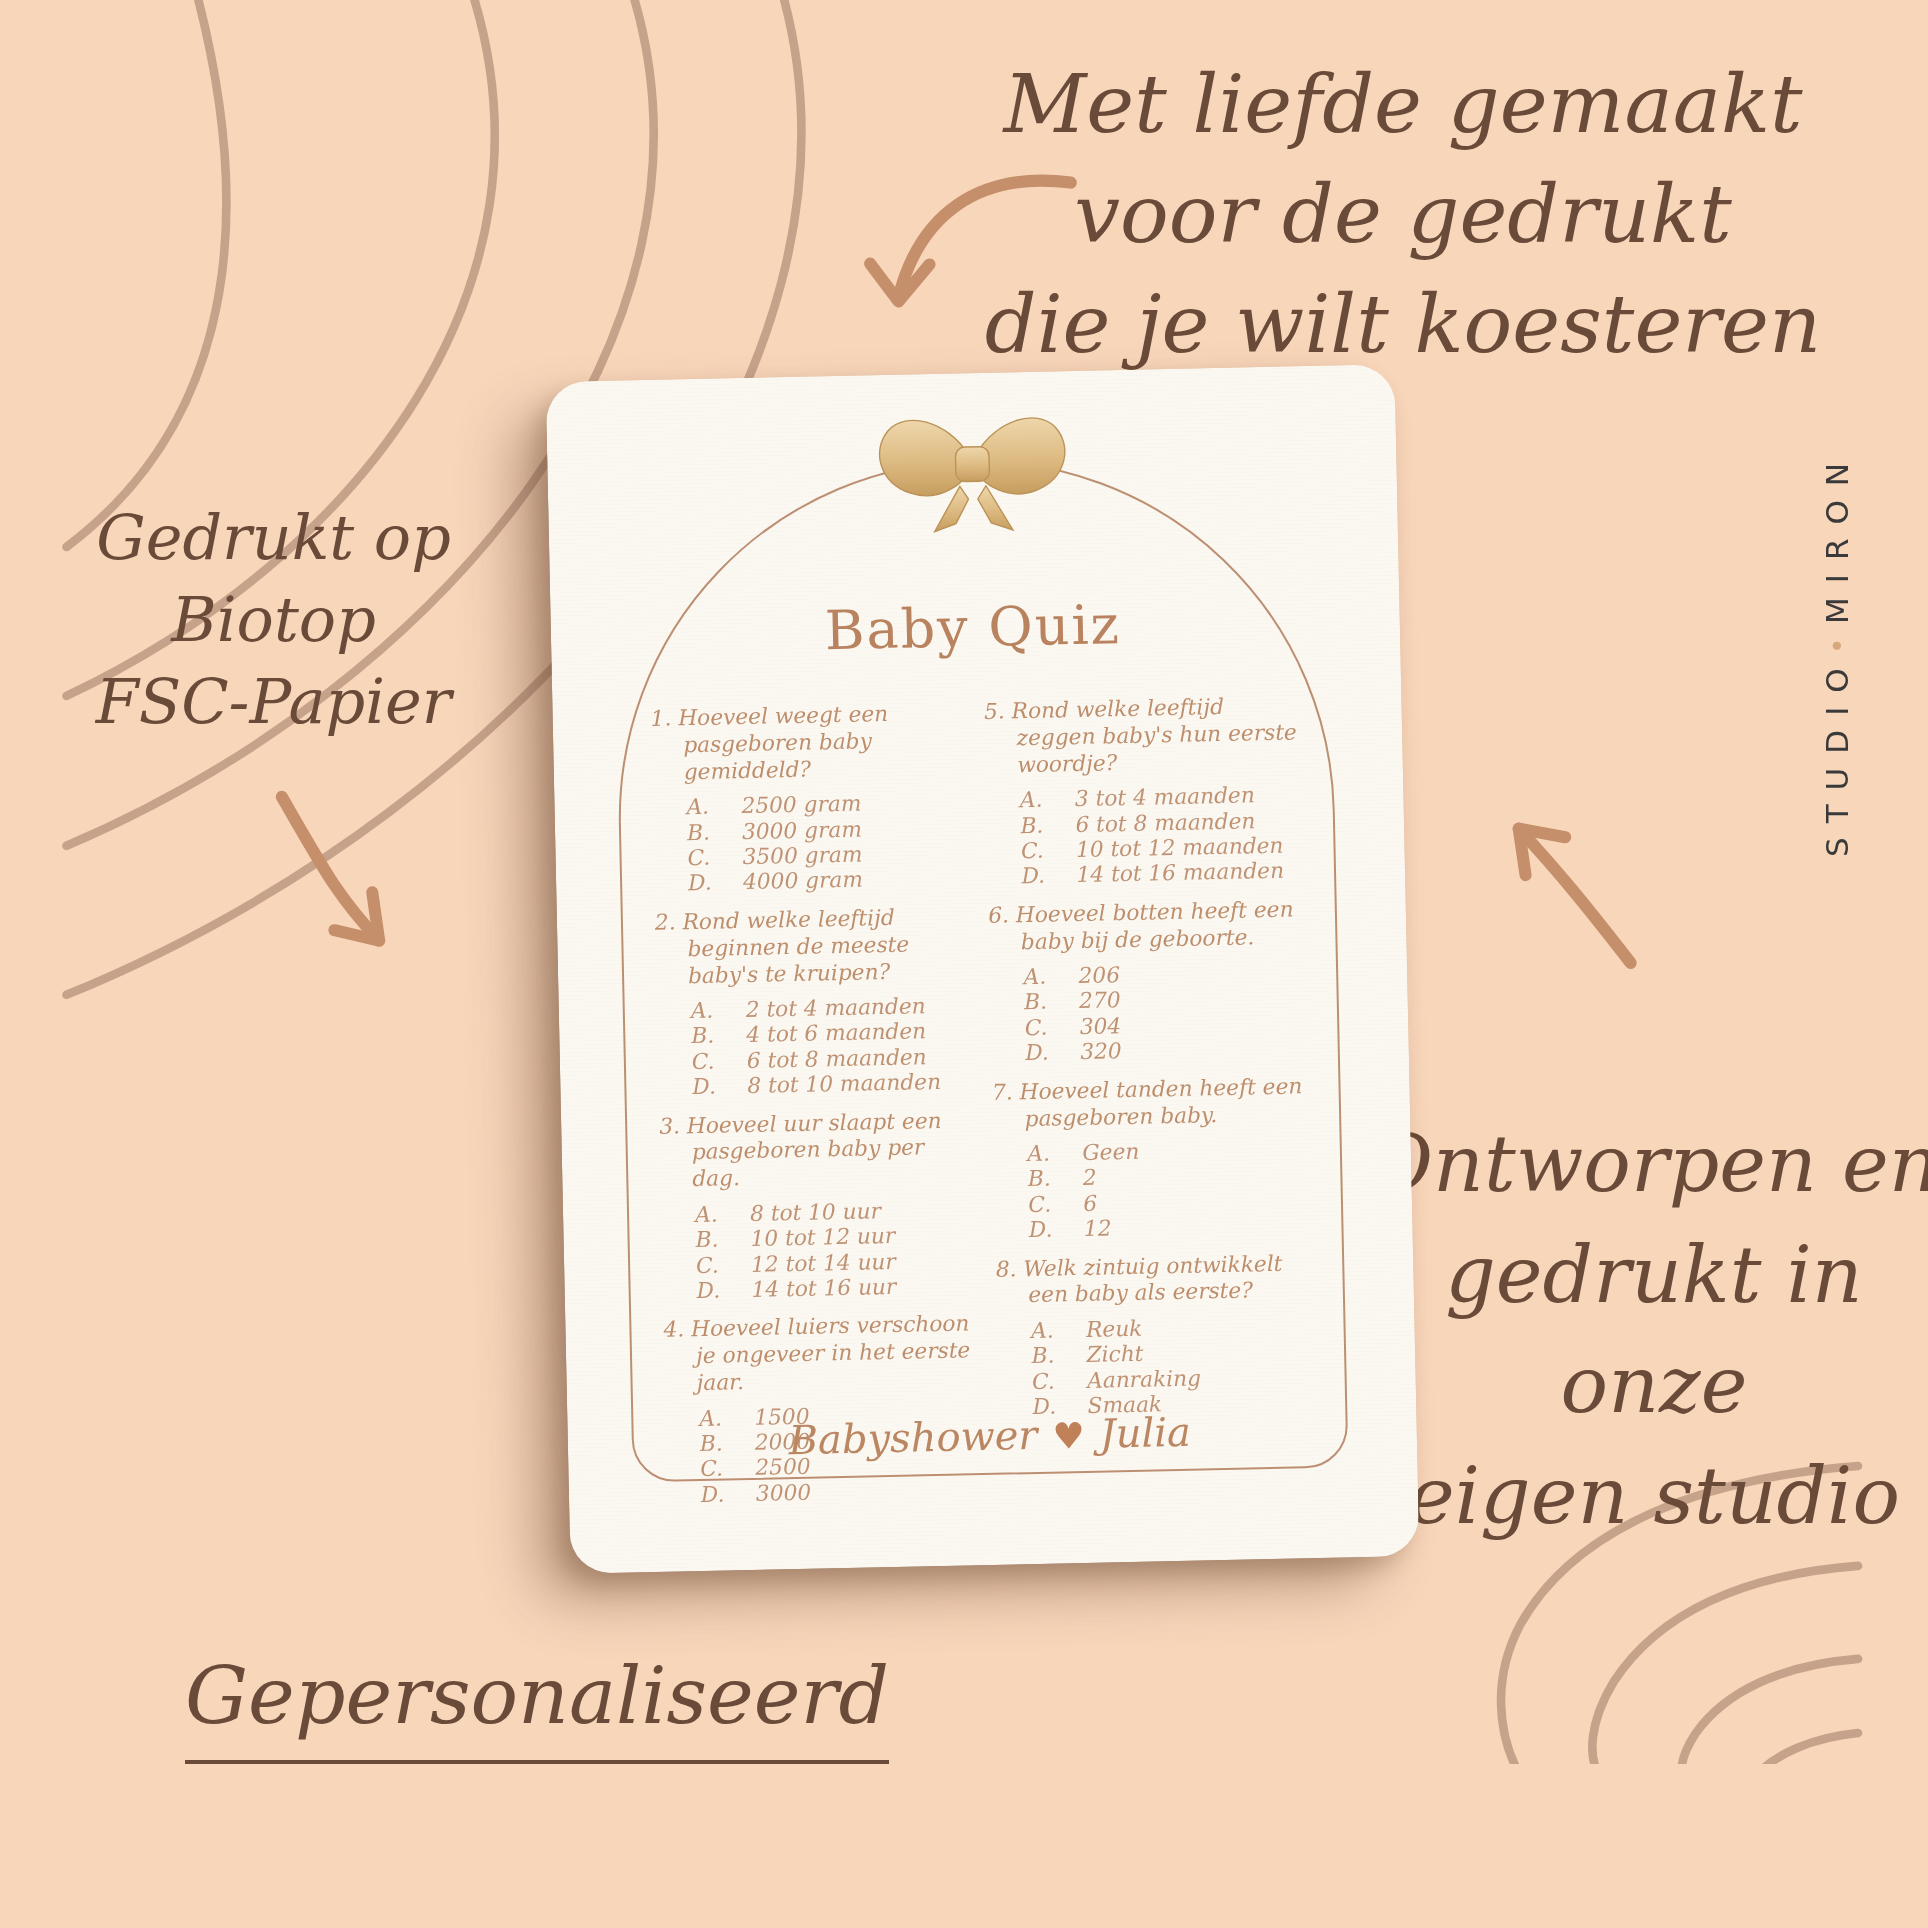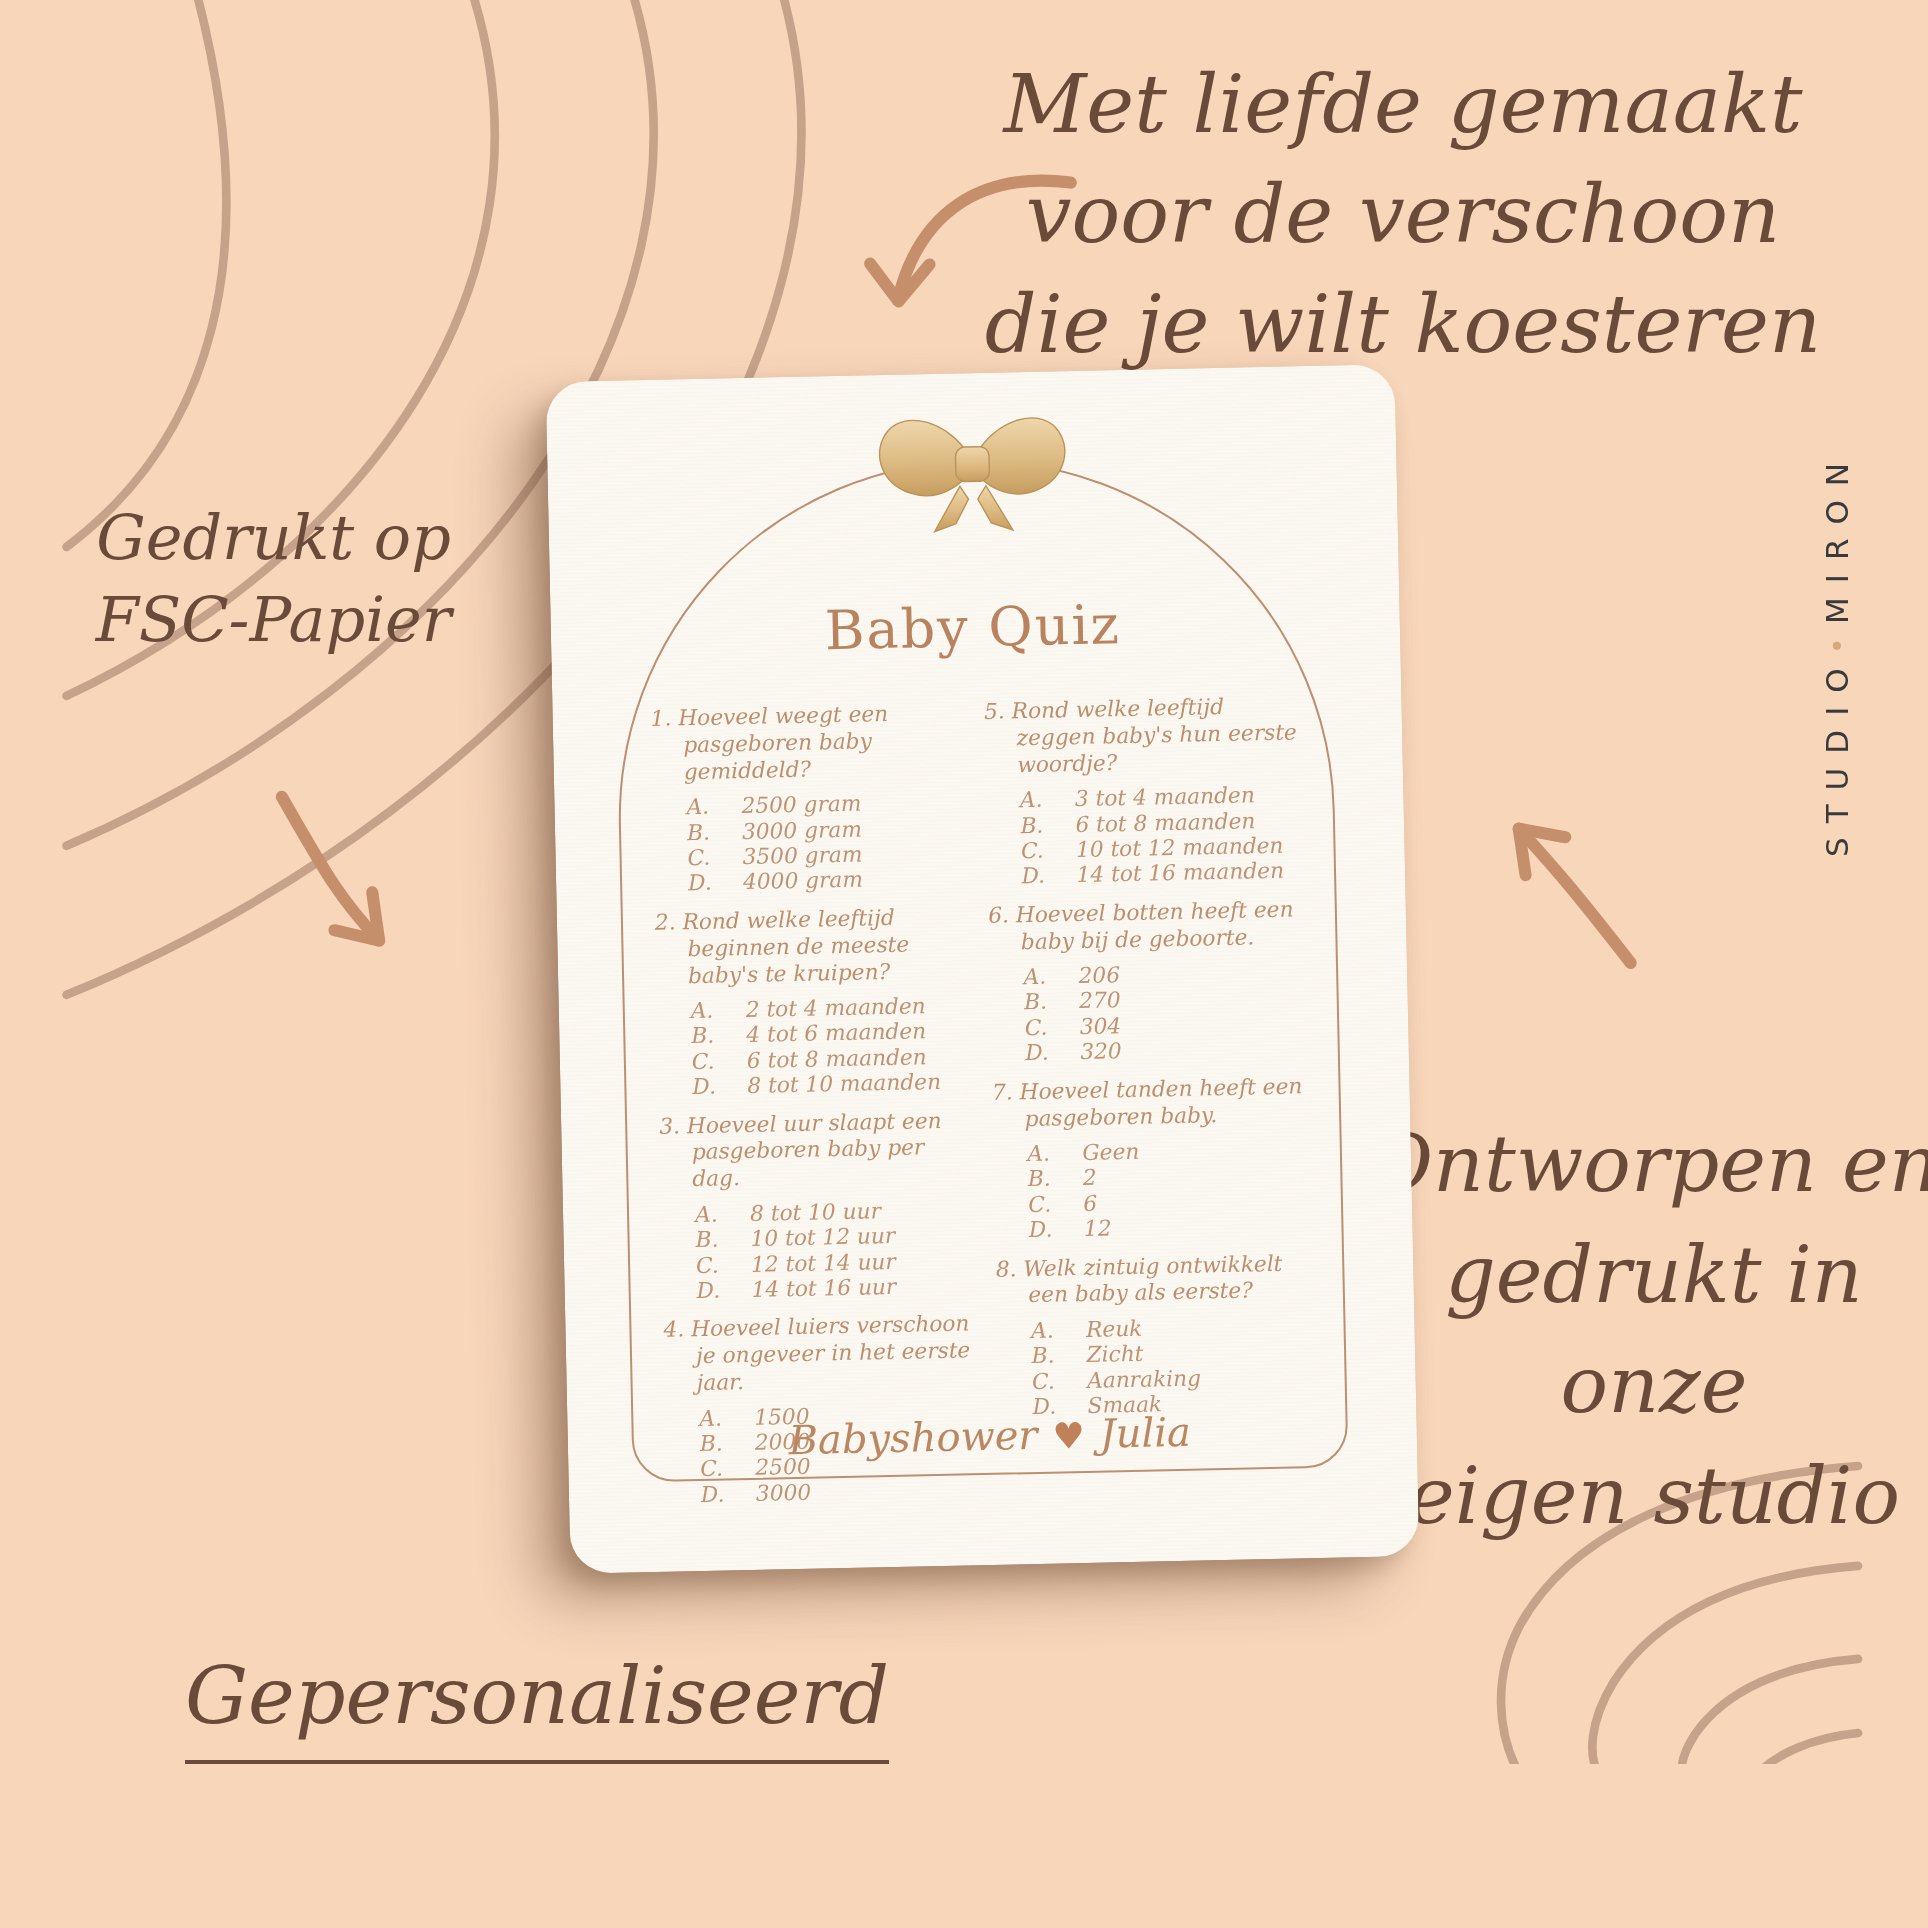--- a/index.html
+++ b/index.html
@@ -77,26 +77,27 @@
       <path d="M 1676,1016 L 1668,962 L 1722,972"></path>
     </g>
     <g fill="none" stroke="#c68f6b" stroke-width="14" stroke-linecap="round" stroke-linejoin="round">
       <path d="M 870,1790 C 922,1802 966,1776 1002,1692"></path>
       <path d="M 950,1690 L 1002,1692 L 992,1744"></path>
     </g>
   </svg>
 
   <div class="note note-top">
     <div>Met liefde gemaakt</div>
-    <div>voor de verschoon</div>
+    <div>voor de gedrukt</div>
     <div>die je wilt koesteren</div>
   </div>
 
   <div class="note note-left">
     <div>Gedrukt op</div>
+    <div>Biotop</div>
     <div>FSC-Papier</div>
   </div>
 
   <div class="note note-right">
     <div>Ontworpen en</div>
     <div>gedrukt in onze</div>
     <div>eigen studio</div>
   </div>
 
   <div class="note note-bottom">

